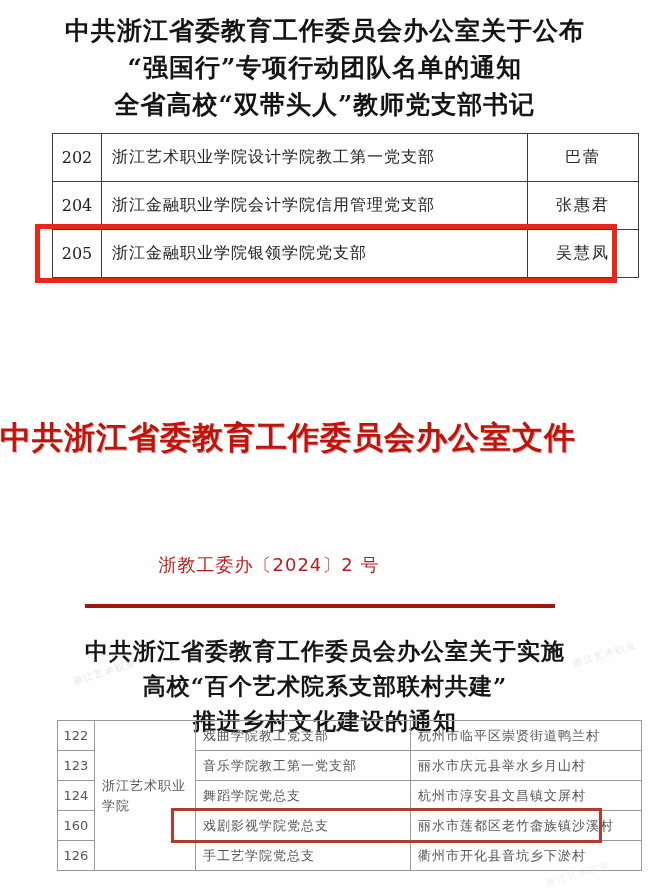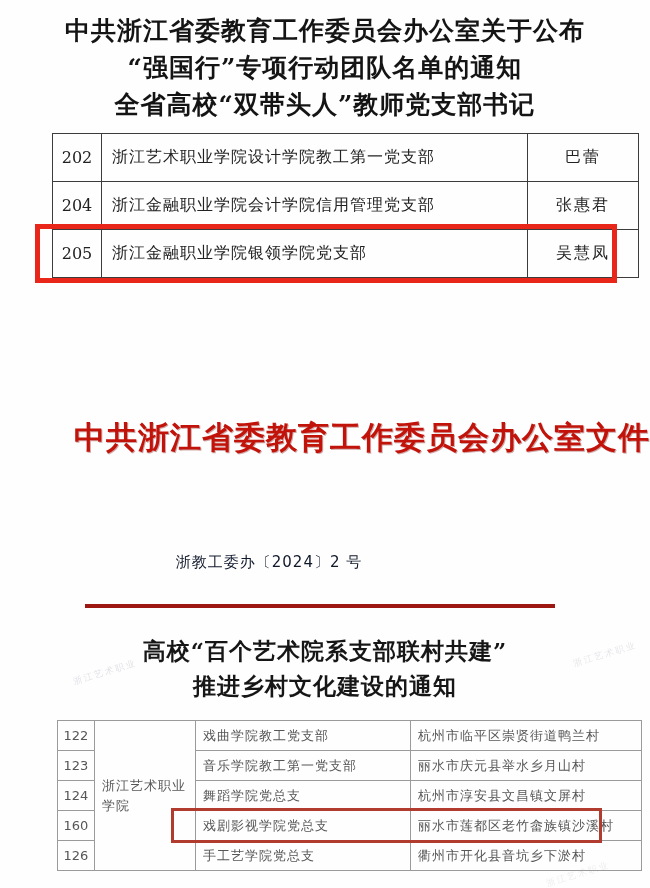--- a/index.html
+++ b/index.html
@@ -19,28 +19,28 @@
   }
   table.t1 td{border:1px solid #3c3c3c;height:47px;padding:0 10px;overflow:hidden;white-space:nowrap;}
   table.t1 td.num{width:48px;text-align:center;padding:0;font-family:"DejaVu Serif",serif;}
   table.t1 td.branch{width:405px;letter-spacing:1px;}
   table.t1 td.name{width:90px;text-align:center;letter-spacing:2px;}
   .hl1{
     position:absolute;left:35px;top:224px;width:582px;height:59px;
     border:5px solid #e8261a;box-sizing:border-box;pointer-events:none;
   }
   .banner{
-    position:absolute;top:417px;left:0;width:650px;text-align:right;
+    position:absolute;top:417px;left:0;width:650px;text-align:left;
     font-family:"DejaVu Serif","DejaVu Sans",serif;font-weight:bold;
     font-size:31px;letter-spacing:1px;color:#c2130b;
     text-shadow:1px 1px 0 rgba(120,10,5,.35);
   }
   .docnum{
     position:absolute;top:553px;left:0;width:538px;text-align:center;
-    font-size:15px;color:#0f172a;letter-spacing:1px;
+    font-size:18px;color:#b91c1c;letter-spacing:1px;
   }
   .redline{
     position:absolute;top:604px;left:85px;width:470px;height:4px;background:#9e1812;
   }
   .title2{
     position:absolute;top:633px;left:0;width:650px;text-align:center;
     font-family:"DejaVu Serif","DejaVu Sans",serif;font-weight:bold;
     font-size:23px;line-height:35px;color:#161616;letter-spacing:1px;
   }
   table.t2{
@@ -98,20 +98,21 @@
 
   <div class="hl1" style="border-color: rgb(232, 38, 26);"></div>
 
   <div class="banner" style="color: rgb(194, 19, 11);">中共浙江省委教育工作委员会办公室文件</div>
 
   <div class="docnum">浙教工委办〔2024〕2 号</div>
 
   <div class="redline" style="background: rgb(158, 24, 18);"></div>
 
   <div class="title2">
+    <div>中共浙江省委教育工作委员会办公室关于实施</div>
     <div>高校“百个艺术院系支部联村共建”</div>
     <div>推进乡村文化建设的通知</div>
   </div>
 
   <table class="t2">
     <tbody id="t2-body">
         <tr>
           <td class="num">122</td>
           <td class="school" rowspan="5">浙江艺术职业学院</td>
           <td class="branch">戏曲学院教工党支部</td>

